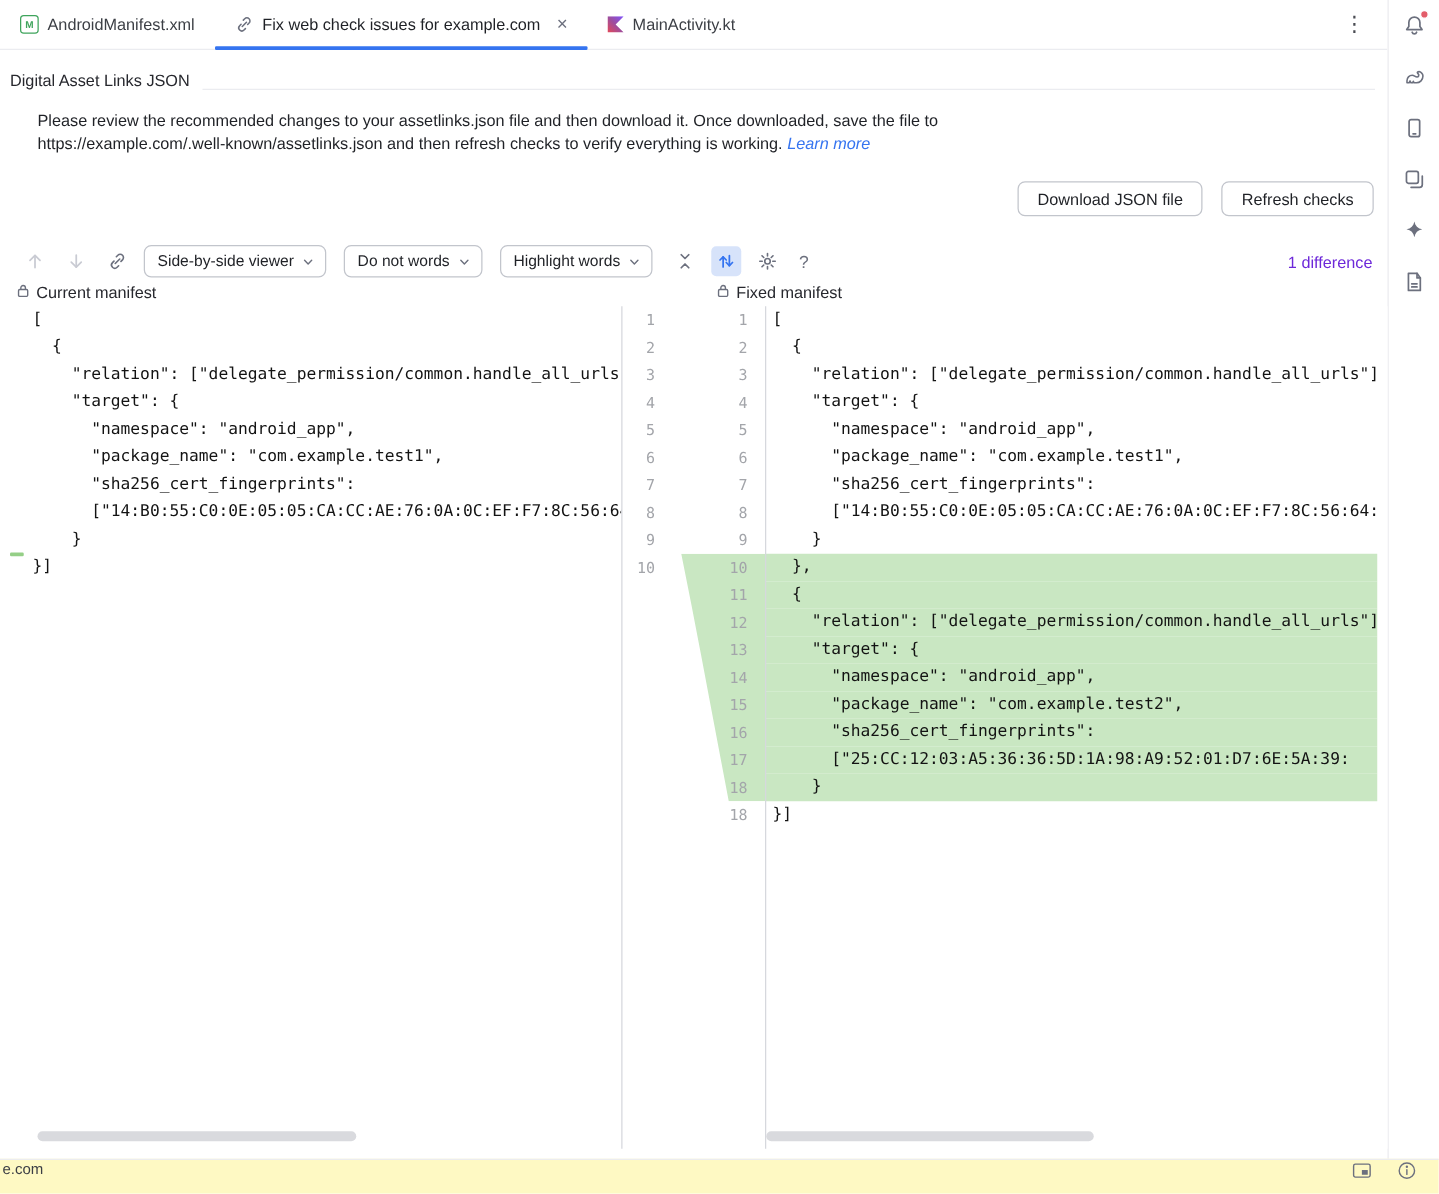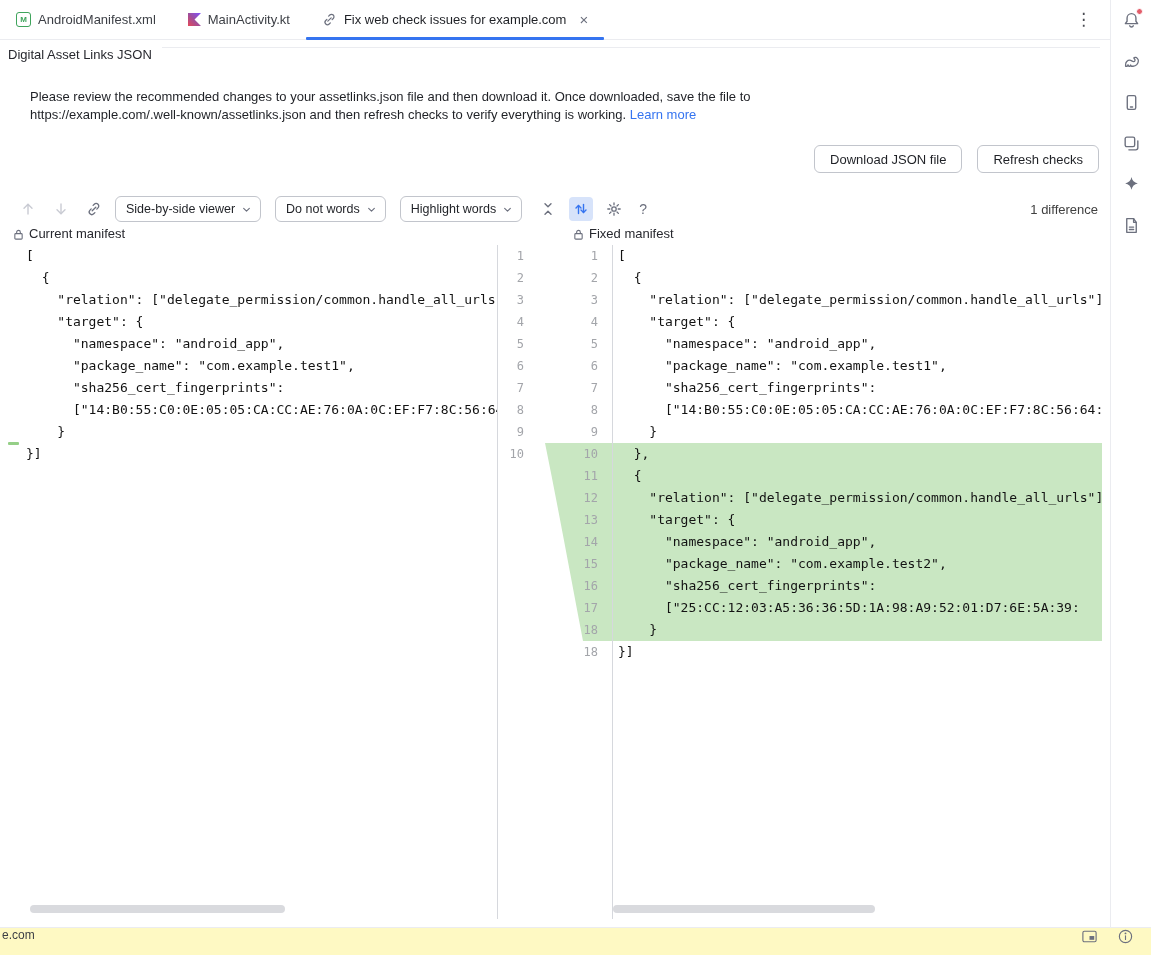--- a/index.html
+++ b/index.html
@@ -28,49 +28,49 @@
   
   .right-rail { position:absolute; top:0; left:1110px; width:41px; height:927px;
     border-left:1px solid #ebecf0; display:flex; flex-direction:column;
     align-items:center; padding-top:9px; gap:19px; background:#fff; }
   .rail-btn { width:22px; height:22px; display:flex; align-items:center;
     justify-content:center; position:relative; }
   .badge { position:absolute; top:-1px; right:-1px; width:7px; height:7px;
     border-radius:50%; background:#e35d6a; border:1px solid #fff; }
 
   
-  .section-header { position:absolute; top:47px; left:8px; width:1092px;
-    display:flex; align-items:flex-start; gap:10px; }
+  .section-header { position:absolute; top:57px; left:8px; width:1092px;
+    display:flex; align-items:flex-end; gap:10px; }
   .section-title { font-size:13px; color:#27282e; white-space:nowrap; }
   .section-rule { flex:1; height:1px; background:#ebecf0; }
 
   .description { position:absolute; top:88px; left:30px; width:1040px;
     font-size:13px; line-height:17.5px; color:#1f2126; }
-  .link { color:#3574F0; text-decoration:none; cursor:pointer; }
+  .link { color:#3574F0; text-decoration:none; cursor:pointer;font-style:italic; }
 
   .actions { position:absolute; top:145px; right:52px; display:flex; gap:15px; }
   .btn { height:28px; padding:0 15px; border:1px solid #c2c5cc; border-radius:6px;
     background:#fff; font-size:13px; color:#1f2126; display:inline-flex;
     align-items:center; cursor:pointer; font-family:Liberation Sans, sans-serif; }
 
   
   .diff-toolbar { position:absolute; top:195px; left:16px; width:1082px; height:28px;
     display:flex; align-items:center; gap:9px; }
   .icon-btn { width:24px; height:24px; display:flex; align-items:center;
     justify-content:center; border-radius:4px; }
   .icon-btn.selected { background:#d7e3fa; }
   .dd { height:26px; border:1px solid #c2c5cc; border-radius:6px; background:#fff;
     display:inline-flex; align-items:center; gap:5px; padding:0 7px 0 10px;
     font-size:12.5px; color:#1f2126; cursor:pointer; margin-right:5px; }
   .help { font-size:14px; color:#6c707e; padding:0 4px; }
-  .diff-count { margin-left:auto; font-size:13px; color:#404040;text-align:center; }
+  .diff-count { margin-left:auto; font-size:13px; color:#6d28d9;text-align:center; }
 
   
   .pane-headers { position:absolute; top:226px; left:0; width:1110px; height:17px; }
-  .pane-title { position:absolute; display:flex; align-items:flex-end; gap:5px;
+  .pane-title { position:absolute; display:flex; align-items:flex-start; gap:5px;
     font-size:13px; color:#27282e; }
   .pane-title.left { left:13px; }
   .pane-title.right { left:573px; }
 
   
   .diff-region { position:absolute; top:245px; left:0; width:1110px; height:674px;
     background:#fff; }
   .vdiv { position:absolute; top:0; bottom:0; width:1px; background:#d6d8dd; z-index:4; }
   .vdiv.d1 { left:497px; } .vdiv.d2 { left:612px; }
 
@@ -107,48 +107,48 @@
   .status-icons { margin-left:auto; display:flex; align-items:center; gap:19px;
     padding-right:15px; }
 </style>
 </head>
 <body>
 
 <div class="tabbar">
   <div class="tab">
     <span class="manifest-icon">M</span>
     <span>AndroidManifest.xml</span>
-  </div>
-  <div class="tab">
-    <span>
-      <svg viewBox="0 0 14 14" width="13" height="13">
-        <defs>
-            <linearGradient id="kg" x1="0" y1="1" x2="1" y2="0">
-          <stop offset="0" stop-color="#E44857"></stop>
-              <stop offset="0.5" stop-color="#9D4E9E"></stop>
-              <stop offset="1" stop-color="#7F52FF"></stop>
-        </linearGradient>
-          </defs>
-        <path d="M0 0h14L7 7l7 7H0z" fill="url(#kg)"></path>
-      </svg>
-    </span>
-    <span>MainActivity.kt</span>
   </div>
   <div class="tab active">
     <span>
       <svg viewBox="0 0 16 16" width="15" height="15">
           <g fill="none" stroke="#6c707e" stroke-width="1.3" stroke-linecap="round">
             <path d="M6.2 9.8l3.6-3.6"></path>
             <path d="M7.1 4.4l1.2-1.2a2.6 2.6 0 013.7 3.7l-1.2 1.2"></path>
             <path d="M8.9 11.6l-1.2 1.2a2.6 2.6 0 01-3.7-3.7l1.2-1.2"></path>
           </g>
         </svg>
     </span>
     <span>Fix web check issues for example.com</span>
     <span class="tab-close">×</span>
+  </div>
+  <div class="tab">
+    <span>
+      <svg viewBox="0 0 14 14" width="13" height="13">
+        <defs>
+            <linearGradient id="kg" x1="0" y1="1" x2="1" y2="0">
+          <stop offset="0" stop-color="#E44857"></stop>
+              <stop offset="0.5" stop-color="#9D4E9E"></stop>
+              <stop offset="1" stop-color="#7F52FF"></stop>
+        </linearGradient>
+          </defs>
+        <path d="M0 0h14L7 7l7 7H0z" fill="url(#kg)"></path>
+      </svg>
+    </span>
+    <span>MainActivity.kt</span>
   </div>
   <div class="tab-menu">⋮</div>
 </div>
 
 <div class="right-rail">
   <div class="rail-btn">
     <svg viewBox="0 0 18 18" width="19" height="19">
         <g fill="none" stroke="#6c707e" stroke-width="1.3" stroke-linecap="round" stroke-linejoin="round">
           <path d="M9 2.5a4.2 4.2 0 00-4.2 4.2v3L3.2 12h11.6l-1.6-2.3v-3A4.2 4.2 0 009 2.5z"></path>
           <path d="M7.3 14a1.8 1.8 0 003.4 0"></path>

